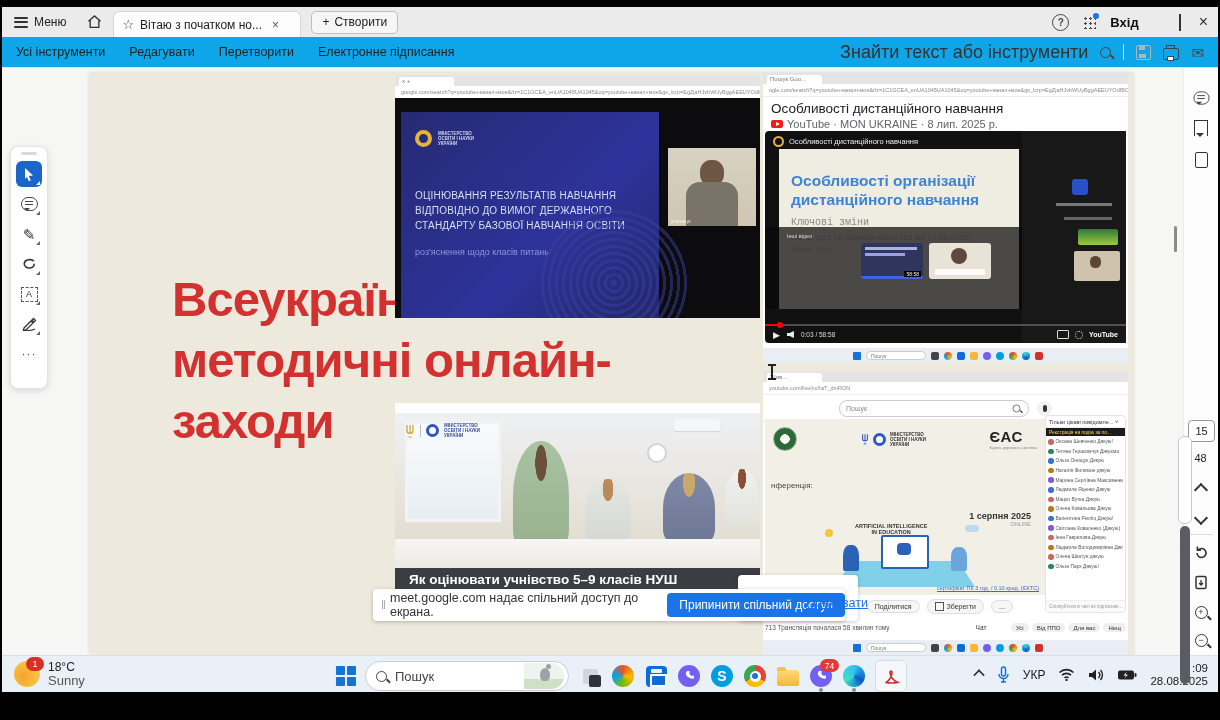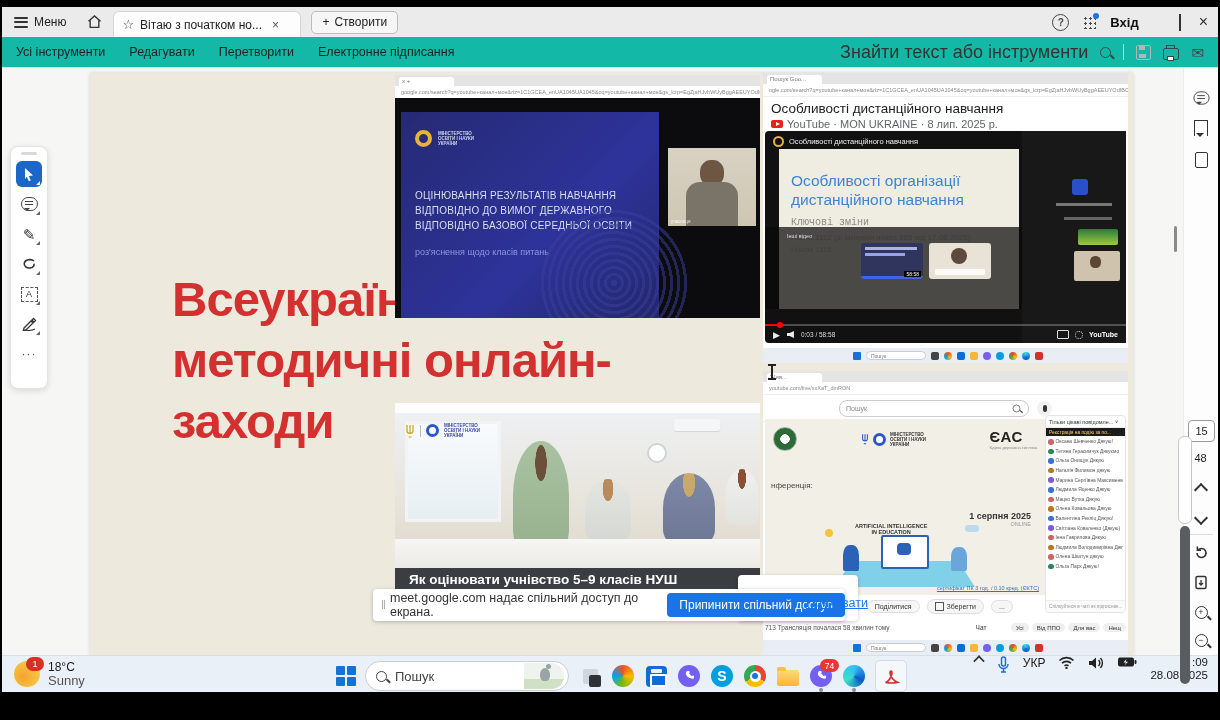--- a/index.html
+++ b/index.html
@@ -29,21 +29,21 @@
   .grid9{width:13px;height:13px;background-image:radial-gradient(#4a4a4a 1.3px,transparent 1.4px);
        background-size:5px 5px;background-position:0 0;position:relative;}
   .grid9 b{position:absolute;right:-3px;top:-3px;width:6px;height:6px;background:#1a73e8;border-radius:50%;}
   .signin{font-size:13px;font-weight:bold;color:#111;}
   .win-ctl{display:flex;align-items:center;gap:18px;margin-left:8px;}
   .wc{font-size:13px;color:#333;cursor:pointer;}
   .wc-box{width:10px;height:10px;border:1.4px solid #333;}
   .wc-min{width:12px;height:2px;background:#333;}
 
   
-  .toolbar{position:absolute;left:0;top:30px;width:100%;height:30px;background:#14b8a6;border-bottom:1px solid #e1e1e1;
+  .toolbar{position:absolute;left:0;top:30px;width:100%;height:30px;background:#0ea5e9;border-bottom:1px solid #e1e1e1;
        display:flex;align-items:center;}
   .tools-menu{display:flex;gap:24px;padding-left:14px;}
   .tools-menu span{font-size:12.5px;color:#222;cursor:pointer;}
   .tb2-right{margin-left:auto;display:flex;align-items:center;gap:12px;padding-right:14px;}
   .find-lbl{font-size:18px;color:#333;}
   .i-mag{width:9px;height:9px;border:1.6px solid #444;border-radius:50%;position:relative;display:inline-block;}
   .i-mag:after{content:"";position:absolute;width:5px;height:1.6px;background:#444;transform:rotate(45deg);right:-4.5px;bottom:-1px;}
   .vdiv{width:1px;height:16px;background:#d5d5d5;}
   .i-save{width:13px;height:13px;border:1.5px solid #b5b5b5;border-radius:2px;position:relative;}
   .i-save:before{content:"";position:absolute;left:2px;top:0;width:6px;height:4px;background:#b5b5b5;}
@@ -87,21 +87,21 @@
   
   .resultB-title{font-size:13.5px;color:#202124;padding:4px 8px 0;}
   .resultB-meta{display:flex;align-items:center;gap:4px;padding:2px 8px;font-size:11px;color:#5f6368;}
   .yt-chip{width:12px;height:8px;background:#e62117;border-radius:2px;position:relative;flex:0 0 auto;}
   .yt-chip:after{content:"";position:absolute;left:4.5px;top:2px;border-left:4px solid #fff;border-top:2px solid transparent;border-bottom:2px solid transparent;}
   .playerB{position:absolute;left:2px;top:58px;right:2px;height:212px;background:#111;border-radius:4px;}
   .playerB .ovl{position:absolute;left:8px;top:5px;display:flex;align-items:center;gap:5px;z-index:3;}
   .dotlogo{width:11px;height:11px;border:2.5px solid #e8b33a;border-radius:50%;box-sizing:border-box;}
   .ovl-t{font-size:7.5px;color:#eee;}
   .slideB{position:absolute;left:14px;top:18px;width:240px;height:160px;background:#efece2;}
-  .slideB .vt{position:absolute;left:12px;top:22px;font-size:15.5px;line-height:19px;font-weight:normal;color:#3d85d2;white-space:pre-line;}
+  .slideB .vt{position:absolute;left:12px;top:22px;font-size:15.5px;line-height:19px;font-weight:bold;color:#3d85d2;white-space:pre-line;}
   .slideB .vs{position:absolute;left:12px;top:68px;font-size:10px;color:#8a8a85;font-family:Liberation Mono, monospace;}
   .slideB .vl{position:absolute;left:12px;top:84px;font-size:8px;color:#9a9a93;opacity:.55;}
   .slideB .vl2{position:absolute;left:12px;top:96px;font-size:8px;color:#9a9a93;opacity:.45;}
   .moreB{position:absolute;left:22px;top:102px;font-size:5.5px;color:#ddd;z-index:3;}
   .shade{position:absolute;left:0;top:96px;right:0;height:82px;background:rgba(10,10,10,.72);z-index:2;}
   .cardB{position:absolute;top:112px;width:62px;height:36px;border-radius:3px;z-index:3;overflow:hidden;}
   .cardB.c1{left:96px;background:#30355e;}
   .cardB.c1 i{position:absolute;left:4px;top:4px;width:52px;height:3px;background:#cfd4ff;opacity:.8;}
   .cardB.c1 em{position:absolute;left:4px;top:10px;width:40px;height:3px;background:#9aa2e8;}
   .cardB.c1 b{position:absolute;right:2px;bottom:2px;font-size:5px;color:#fff;background:#000;padding:0 2px;font-weight:normal;}
@@ -277,21 +277,21 @@
   .viber svg{width:12px;height:12px;}
   .skype{background:#009ede;color:#fff;font-weight:bold;font-size:14px;display:flex;align-items:center;justify-content:center;}
   .chrome{background:conic-gradient(#ea4335 0 33%,#fbbc05 33% 66%,#34a853 66% 100%);position:relative;}
   .chrome:before{content:"";position:absolute;left:5.5px;top:5.5px;width:11px;height:11px;border-radius:50%;background:#fff;}
   .chrome:after{content:"";position:absolute;left:8px;top:8px;width:6px;height:6px;border-radius:50%;background:#1a73e8;}
   .folder{width:22px;height:16px;background:linear-gradient(#ffd978,#f7b638);border-radius:2px;position:relative;margin-top:4px;}
   .folder:before{content:"";position:absolute;left:0;top:-3px;width:9px;height:4px;background:#f7c14e;border-radius:2px 2px 0 0;}
   .edge{background:conic-gradient(#35c1f1,#0c59c9,#38e0c8,#35c1f1);}
   .acro{width:30px;height:30px;background:#f5f8fb;border:1px solid #d4dbe2;border-radius:5px;display:flex;align-items:center;justify-content:center;position:relative;}
   .acro svg{width:17px;height:17px;}
-  .tray{position:absolute;right:10px;top:0;height:37px;display:flex;gap:13px;}
+  .tray{position:absolute;right:10px;top:0;height:37px;display:flex;align-items:center;gap:13px;}
   .tray .lang{font-size:12px;color:#1b1b1b;}
   .clock{text-align:right;font-size:11.5px;color:#1b1b1b;line-height:13px;}
   .preline{white-space:pre-line;}
   .cursorX{position:absolute;left:764px;top:296px;z-index:20;width:12px;height:16px;}
   .cursorX i{position:absolute;left:5px;top:0;width:1.6px;height:16px;background:#222;}
   .cursorX:before,.cursorX:after{content:"";position:absolute;width:8px;height:1.6px;background:#222;left:2px;}
   .cursorX:before{top:0;} .cursorX:after{bottom:0;}
 </style>
 </head>
 <body>
@@ -370,21 +370,21 @@
           <div class="slideA">
             <div class="logo-row">
               <span class="ring"></span>
               <span class="mini-min preline">МІНІСТЕРСТВО
 ОСВІТИ І НАУКИ
 УКРАЇНИ</span>
             </div>
             <div class="slideA-lines">
                 <span>ОЦІНЮВАННЯ РЕЗУЛЬТАТІВ НАВЧАННЯ</span>
                 <span>ВІДПОВІДНО ДО ВИМОГ ДЕРЖАВНОГО</span>
-                <span>ВІДПОВІДНО БАЗОВОЇ СЕРЕДНЬОЇ ОСВІТИ</span>
+                <span>СТАНДАРТУ БАЗОВОЇ НАВЧАННЯ ОСВІТИ</span>
               </div>
             <div class="slideA-sub">роз'яснення щодо класів питань</div>
             <div class="arcs"></div>
           </div>
           <div class="camA">
             <div class="head"></div>
               <div class="body"></div>
             <div class="name">учасниця</div>
           </div>
         </div>

